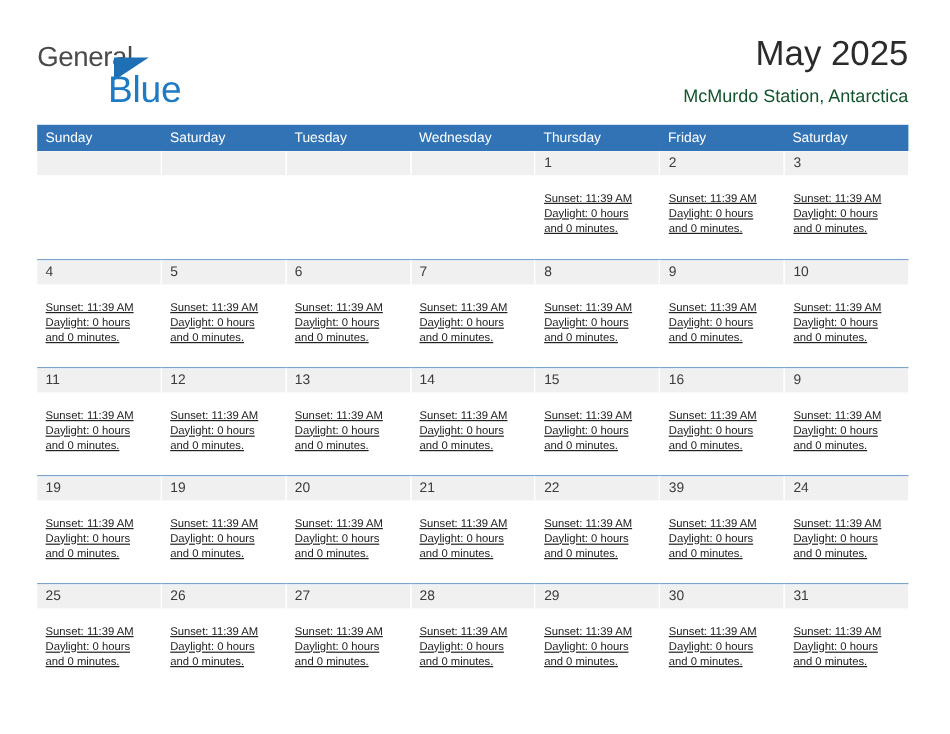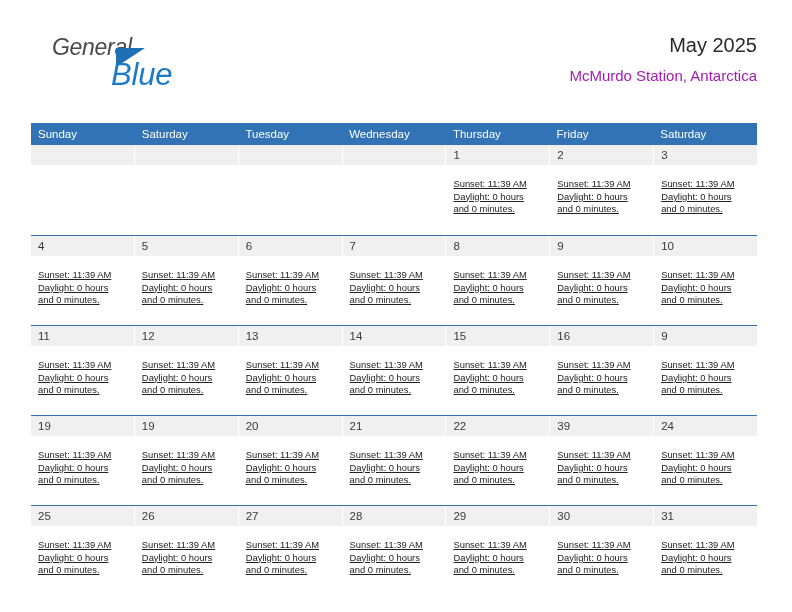--- a/index.html
+++ b/index.html
@@ -24,25 +24,24 @@
   
   .header {
     position: absolute;
     left: 31px;
     top: 28px;
     right: 35px;
     height: 68px;
   }
   .logo {
     position: absolute;
-    left: 21px;
+    left: 0;
     top: 6px;
     width: 180px;
     height: 56px;
-    font-style: italic;
   }
   .logo-general {
     position: absolute;
     left: 0;
     top: 0;
     font-size: 23px;
     letter-spacing: -0.3px;
     color: #4a4a4a;
     font-family: "Liberation Sans", sans-serif;
   }
@@ -64,40 +63,39 @@
     letter-spacing: -0.2px;
   }
 
   .title-block {
     position: absolute;
     right: 0;
     top: 0;
     text-align: right;
   }
   .cal-title {
-    font-size: 20px;
+    font-size: 29px;
     color: #2b2b2b;
     line-height: 34px;
     white-space: nowrap;
   }
   .cal-subtitle {
     font-size: 15px;
-    color: #a21caf;
+    color: #14532d;
     line-height: 20px;
-    margin-top: 4px;
+    margin-top: 9px;
     white-space: nowrap;
   }
 
   
   .calendar {
     position: absolute;
     left: 31px;
     top: 104px;
     width: 726px;
-    margin-top: 19px;
   }
   .weekdays {
     display: flex;
     background: #3173b4;
     height: 22px;
   }
   .weekday {
     flex: 1 1 0;
     color: #ffffff;
     font-size: 11.5px;

